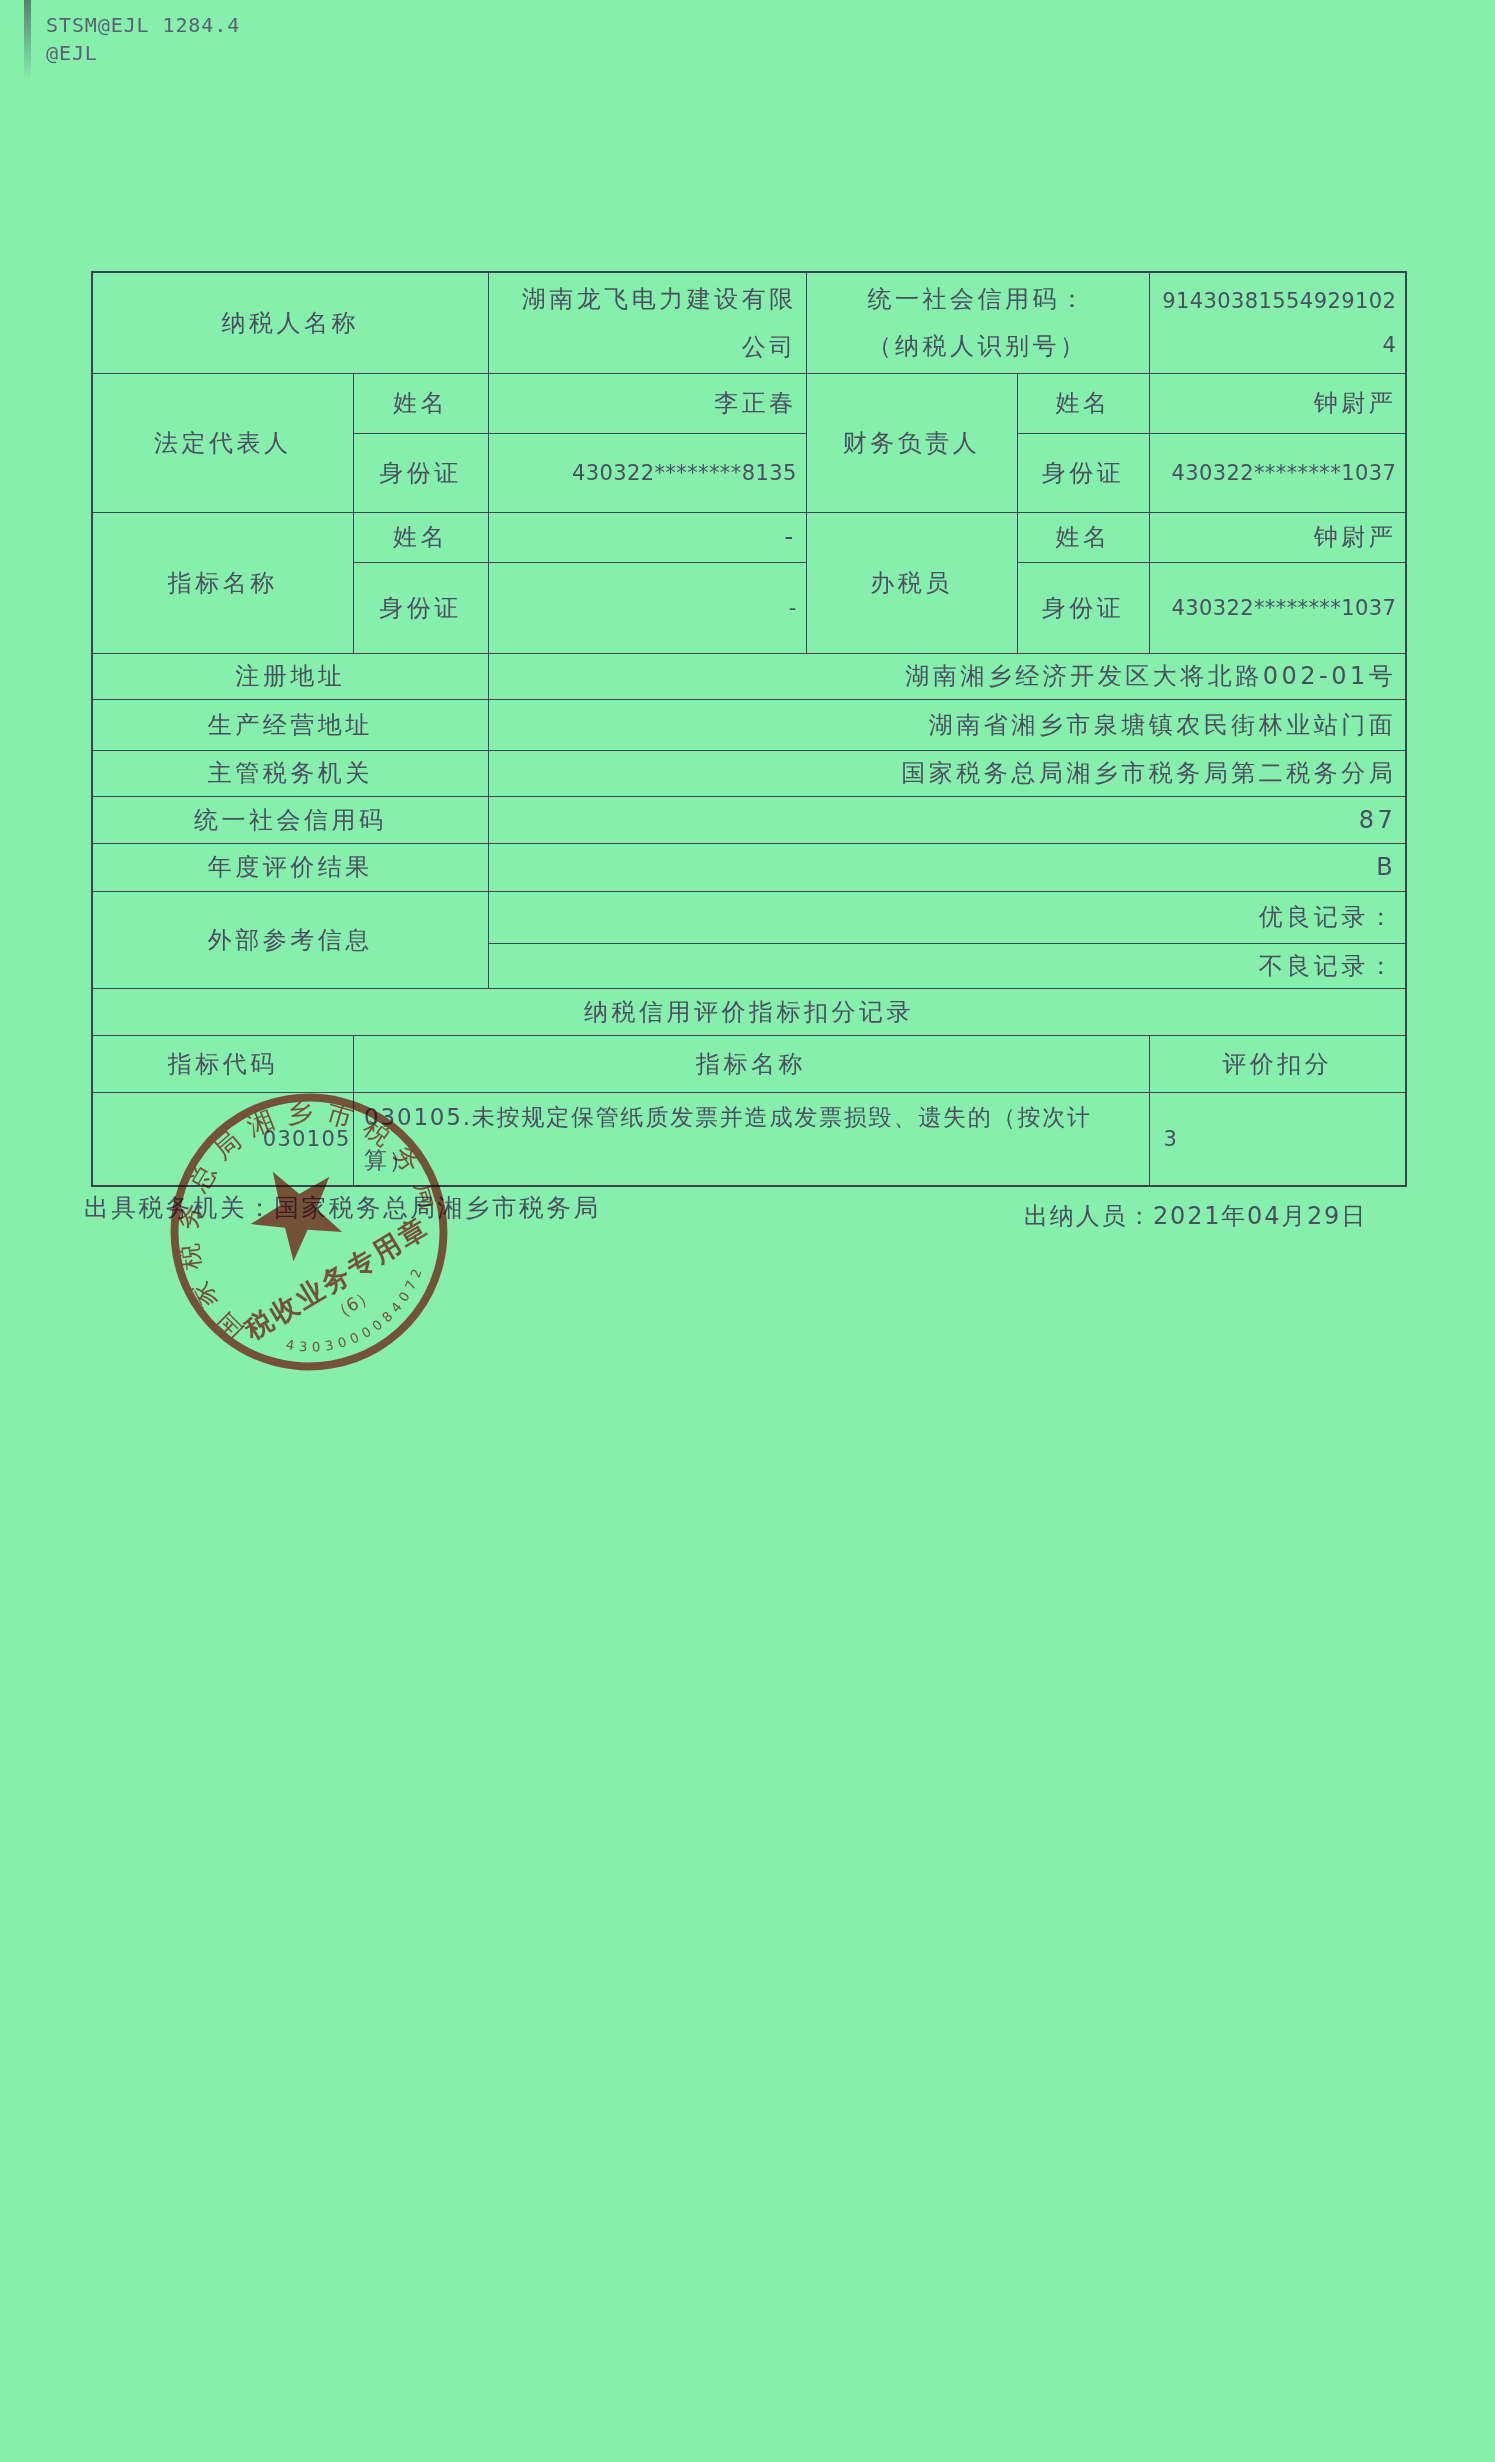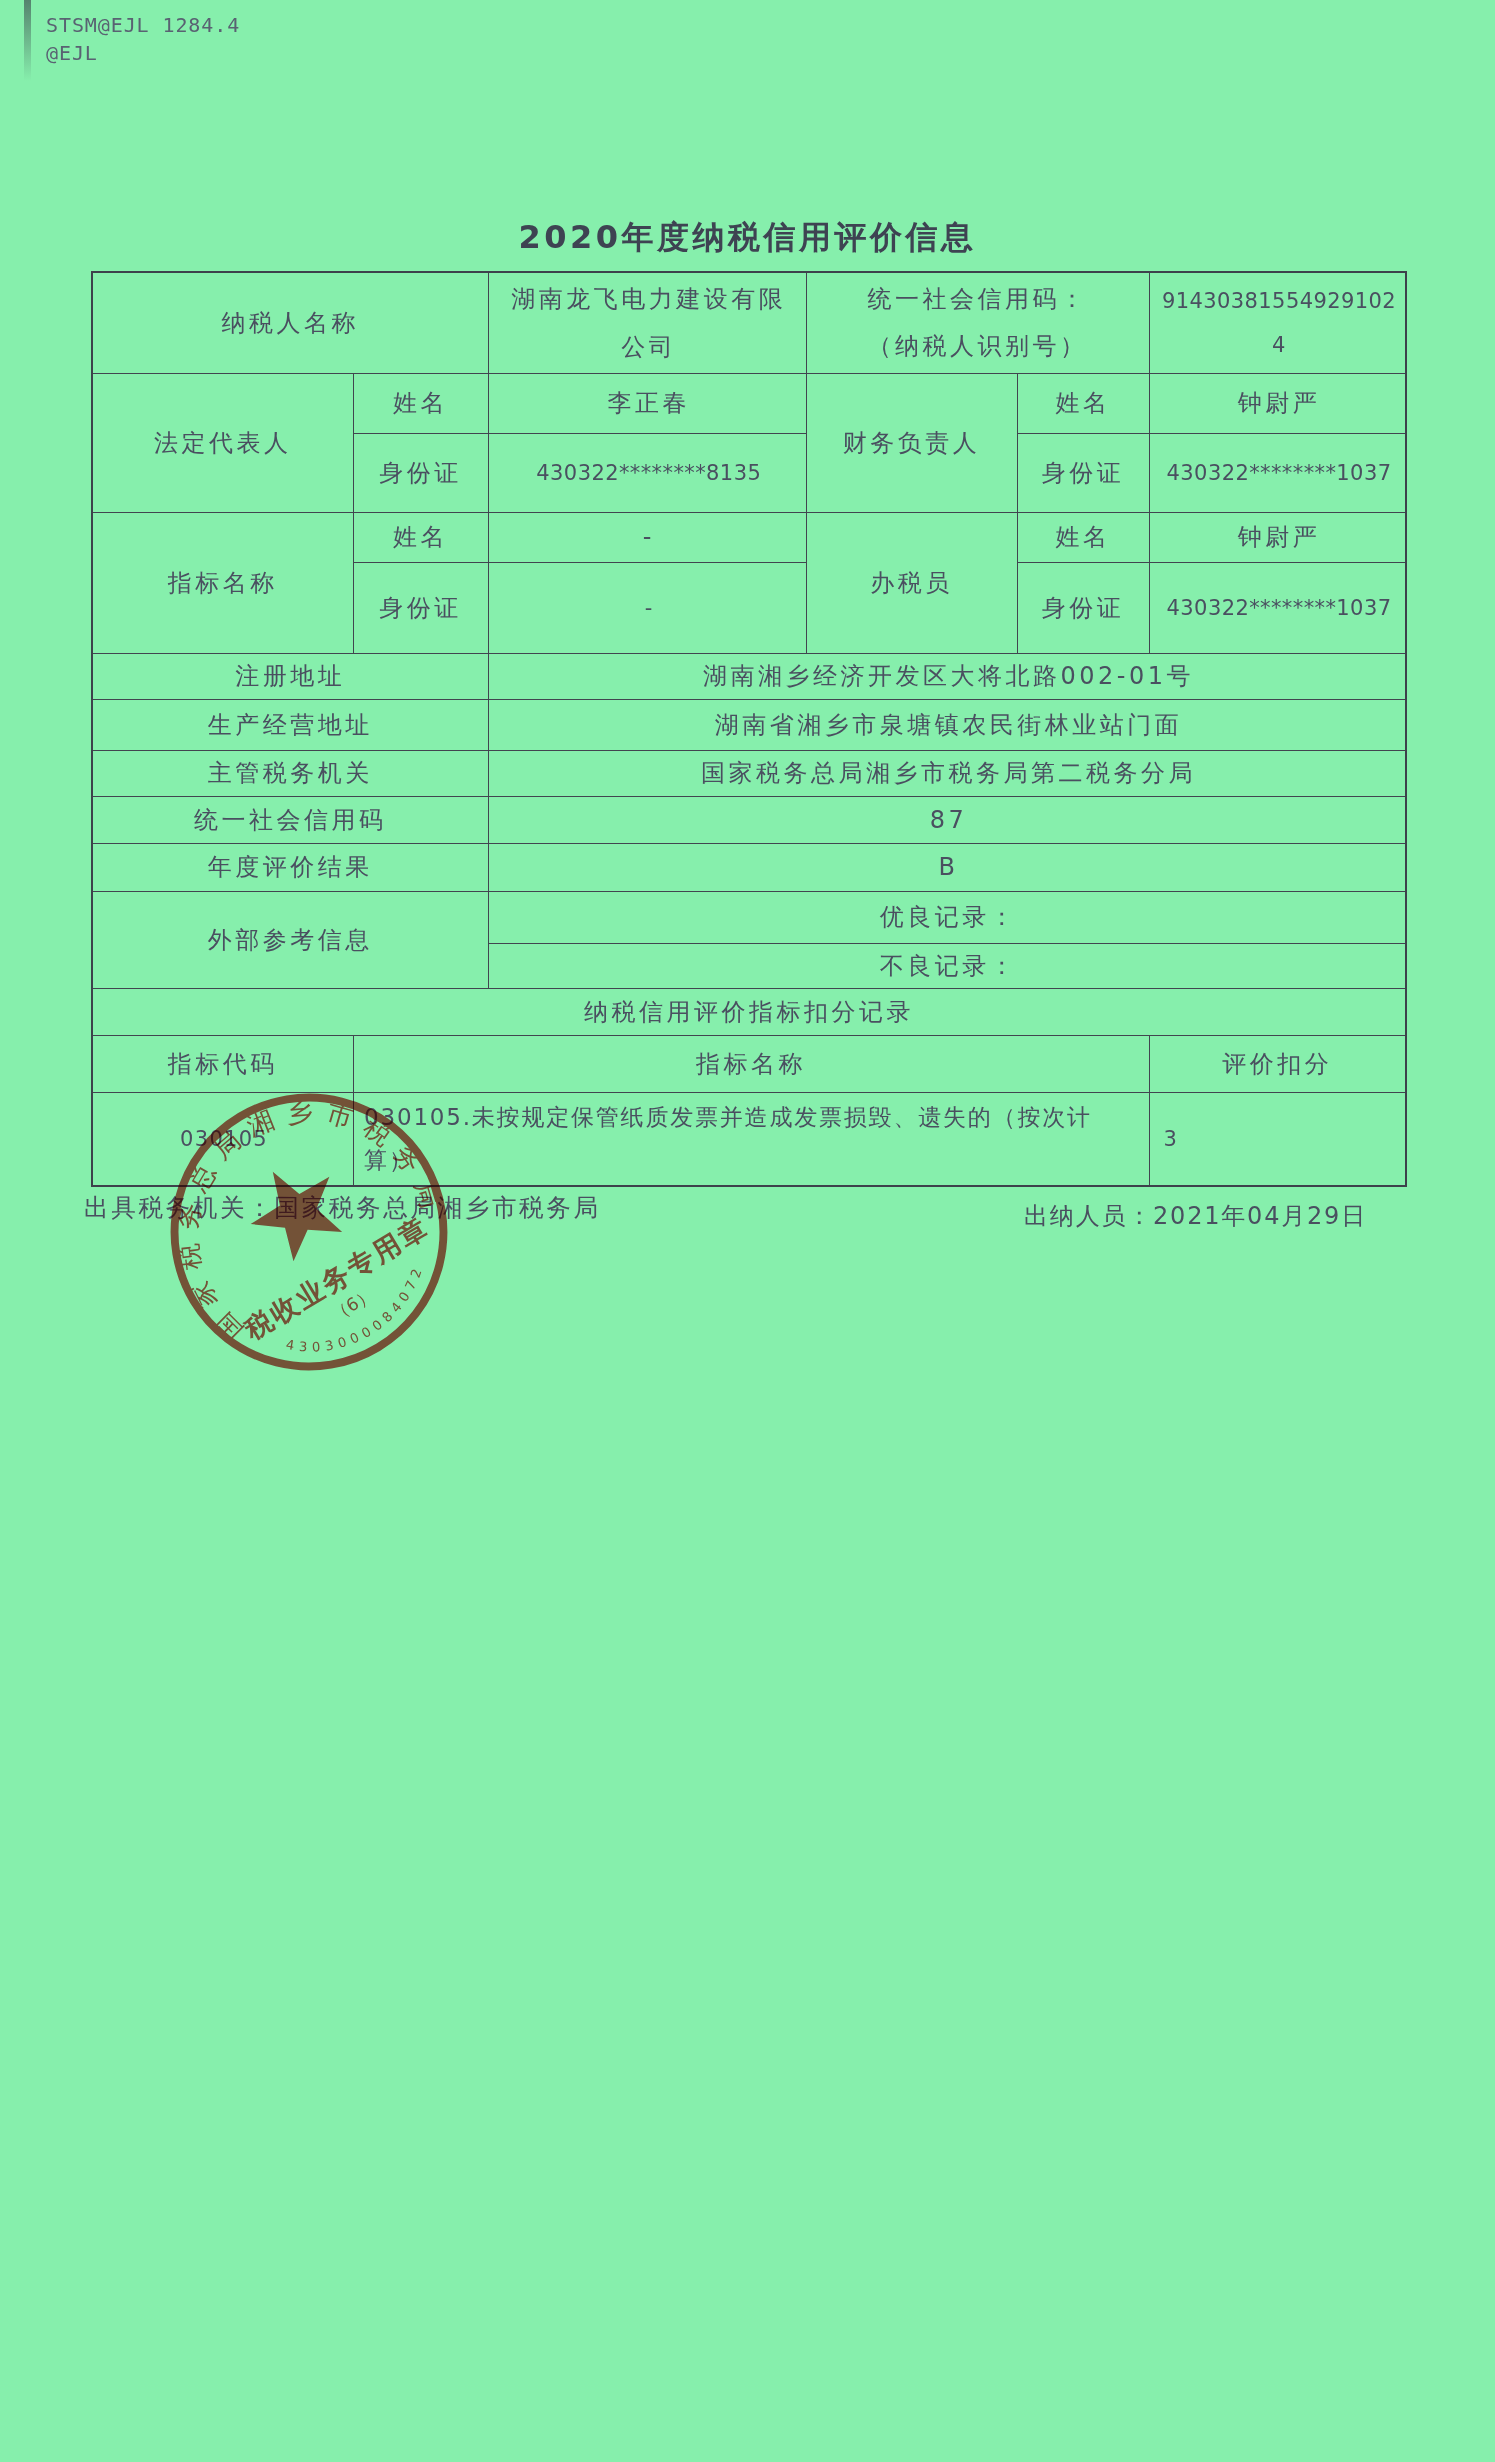--- a/index.html
+++ b/index.html
@@ -19,21 +19,21 @@
 
   .title { position:absolute; left:0; top:216px; width:1495px; text-align:center;
     font-size:32px; font-weight:bold; letter-spacing:3.5px; color:#3e4352; }
 
   table.doc { position:absolute; left:91px; top:271px; width:1314px;
     border-collapse:collapse; table-layout:fixed;border-radius:6px; }
   table.doc { border:2.6px solid #3d414b; }
   .doc td { border:1.8px solid #41454f; font-size:24px; letter-spacing:3.5px;
     color:#4a4f60; vertical-align:middle; padding:1.8px 7px; box-sizing:border-box; }
   .doc td.c { text-align:center; padding:1.8px 3.5px; }
-  .doc td.v { text-align:center; padding:1.8px 8.8px 1.8px 12.3px; }
+  .doc td.v { text-align:right; padding:1.8px 8.8px 1.8px 12.3px; }
   .wrapv { line-height:2.0; }
   .num { font-size:21px !important; letter-spacing:0.4px !important;
     word-break:break-all; line-height:2.1; }
   .sec { font-size:24px; }
   .code-cell { font-size:21px !important; letter-spacing:1.3px !important;
     padding:1.8px 1.8px 1.8px 4.4px !important; }
   .name-cell { padding:3.5px 42px 3.5px 10.6px !important; font-size:23px !important;
     letter-spacing:1.8px !important; line-height:1.85; vertical-align:middle; }
   .score-cell { font-size:21px !important; letter-spacing:0.9px !important;
     padding:1.8px 1.8px 1.8px 14px !important; }
@@ -53,21 +53,20 @@
 
 <div class="page">
 
   <div class="scan-mark"></div>
 
   <div class="printer">
     <div>STSM@EJL 1284.4</div>
     <div>@EJL</div>
   </div>
 
-  <div class="title">2020年度纳税信用评价信息</div>
 
   <table class="doc">
     <colgroup>
       <col style="width:261px">
         <col style="width:135px">
         <col style="width:318px">
       <col style="width:211px">
         <col style="width:132px">
         <col style="width:257px">
     </colgroup>

